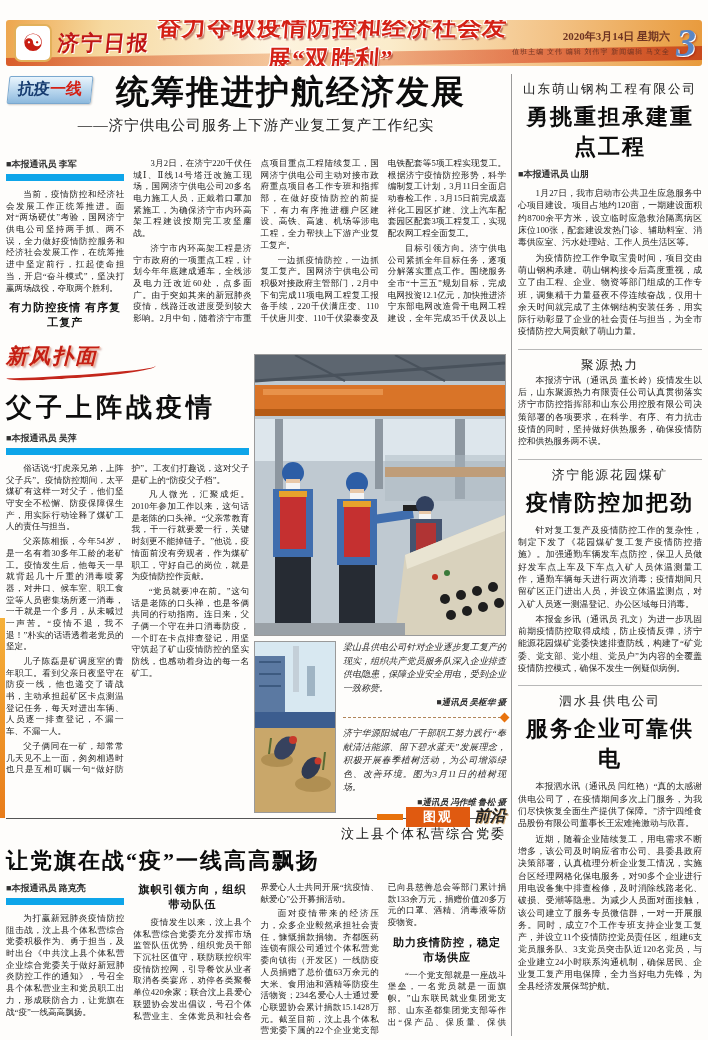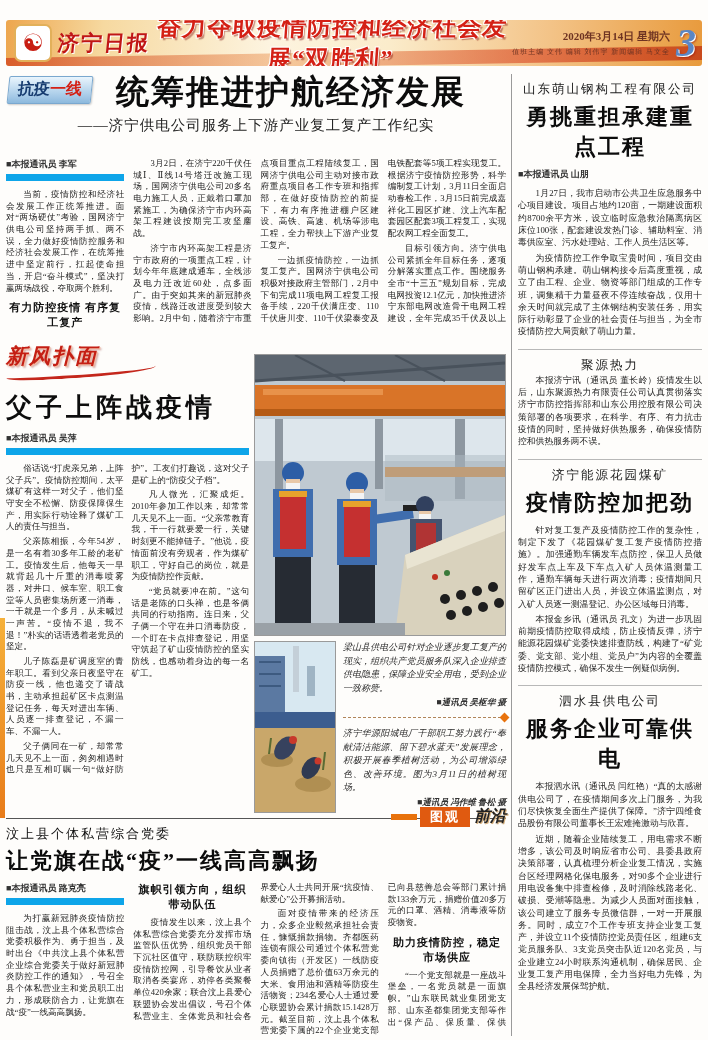--- a/index.html
+++ b/index.html
@@ -65,25 +65,25 @@
   .captions{flex:1;margin-left:7px;}
   .caption-text{font-size:9px;line-height:1.5;text-align:justify;color:#2a2a2a;font-style:italic;}
   .caption-credit{font-size:8.6px;font-weight:bold;text-align:right;color:#333;margin-top:2px;font-style:italic;}
   .caption-divider{position:relative;border-top:1px dashed #b0855a;margin:8px 0 9px 0;}
   .caption-divider::after{content:"";position:absolute;right:-2px;top:-4px;width:7px;height:7px;
     background:#e8720c;transform:rotate(45deg);}
   
   .rule-badge{position:relative;border-bottom:1.5px solid #555;margin:4px 0 6px 0;height:14px;}
   .badge-tuguan{position:absolute;right:0;bottom:-9px;display:flex;align-items:center;}
   .tg-bar{width:26px;height:6px;background:#e8720c;margin-right:3px;}
-  .tg-box{background:#e05a10;color:#fff;font-weight:900;font-size:13px;padding:1px 10px;letter-spacing:2px;}
+  .tg-box{background:#e05a10;color:#fff;font-weight:900;font-size:13px;padding:1px 17px;letter-spacing:2px;}
   .tg-script{font-size:16px;font-weight:900;font-style:italic;color:#222;margin-left:4px;
     text-shadow:1px 1px 0 #d7b07c;}
   
-  .a3-kicker{text-align:left;font-size:13px;color:#111;letter-spacing:2px;}
+  .a3-kicker{text-align:right;font-size:13px;color:#111;letter-spacing:2px;}
   .a3-headline{text-align:left;font-size:22px;font-weight:900;letter-spacing:2px;color:#0c0c0c;margin:3px 0 6px 0;}
   .a3-body{height:156px;column-count:4;column-gap:9px;column-fill:auto;overflow:hidden;}
   
   .cj-header{display:flex;align-items:center;background:linear-gradient(90deg,#cfe1f1,#eef5fb 70%,#f7fafd);
     padding:3px 6px;margin-bottom:4px;}
   .cj-arrow{width:0;height:0;border-top:7px solid transparent;border-bottom:7px solid transparent;
     border-left:13px solid #2f6eb5;margin-right:6px;}
   .cj-t1{font-weight:900;font-size:14px;color:#3c4a3e;letter-spacing:2px;}
   .cj-t2{font-weight:900;font-size:14px;color:#2f6eb5;letter-spacing:2px;}
   .side-article{padding:7px 0 8px 0;border-bottom:1px solid #b8b8b8;}
@@ -142,21 +142,21 @@
         <div class="fz-article">
           <div class="badge-xinfeng">新风扑面</div>
           <div class="xf-swoosh"></div>
           <div class="fz-headline">父子上阵战疫情</div>
           <div class="byline">■本报通讯员 吴萍</div>
           <div class="fz-body">
             <p class="bp">俗话说“打虎亲兄弟，上阵父子兵”。疫情防控期间，太平煤矿有这样一对父子，他们坚守安全不松懈、防疫保障保生产，用实际行动诠释了煤矿工人的责任与担当。</p>
             <p class="bp">父亲陈相振，今年54岁，是一名有着30多年工龄的老矿工。疫情发生后，他每天一早就背起几十斤重的消毒喷雾器，对井口、候车室、职工食堂等人员密集场所逐一消毒，一干就是一个多月，从未喊过一声苦。“疫情不退，我不退！”朴实的话语透着老党员的坚定。</p>
             <p class="bp">儿子陈磊是矿调度室的青年职工。看到父亲日夜坚守在防疫一线，他也递交了请战书，主动承担起矿区卡点测温登记任务，每天对进出车辆、人员逐一排查登记，不漏一车、不漏一人。</p>
             <p class="bp">父子俩同在一矿，却常常几天见不上一面，匆匆相遇时也只是互相叮嘱一句“做好防护”。工友们打趣说，这对父子是矿上的“防疫父子档”。</p>
-            <p class="bp">凡人微光，汇聚成炬。2010年参加工作以来，却常常几天见不上一面。“父亲常教育我，干一行就要爱一行，关键时刻更不能掉链子。”他说，疫情面前没有旁观者，作为煤矿职工，守好自己的岗位，就是为疫情防控作贡献。</p>
+            <p class="bp">凡人微光，汇聚成炬。2010年参加工作以来，这句话是老陈的口头禅。“父亲常教育我，干一行就要爱一行，关键时刻更不能掉链子。”他说，疫情面前没有旁观者，作为煤矿职工，守好自己的岗位，就是为疫情防控作贡献。</p>
             <p class="bp">“党员就要冲在前。”这句话是老陈的口头禅，也是爷俩共同的行动指南。连日来，父子俩一个守在井口消毒防疫，一个盯在卡点排查登记，用坚守筑起了矿山疫情防控的坚实防线，也感动着身边的每一名矿工。</p>
           </div>
         </div>
 
         <div class="photo-stack">
 
           <div class="photo-frame">
             <svg width="250" height="280" viewBox="0 0 250 280">
               <rect width="250" height="280" fill="#bfc9d1"></rect>
               <rect y="0" width="250" height="26" fill="#5d6670"></rect>

